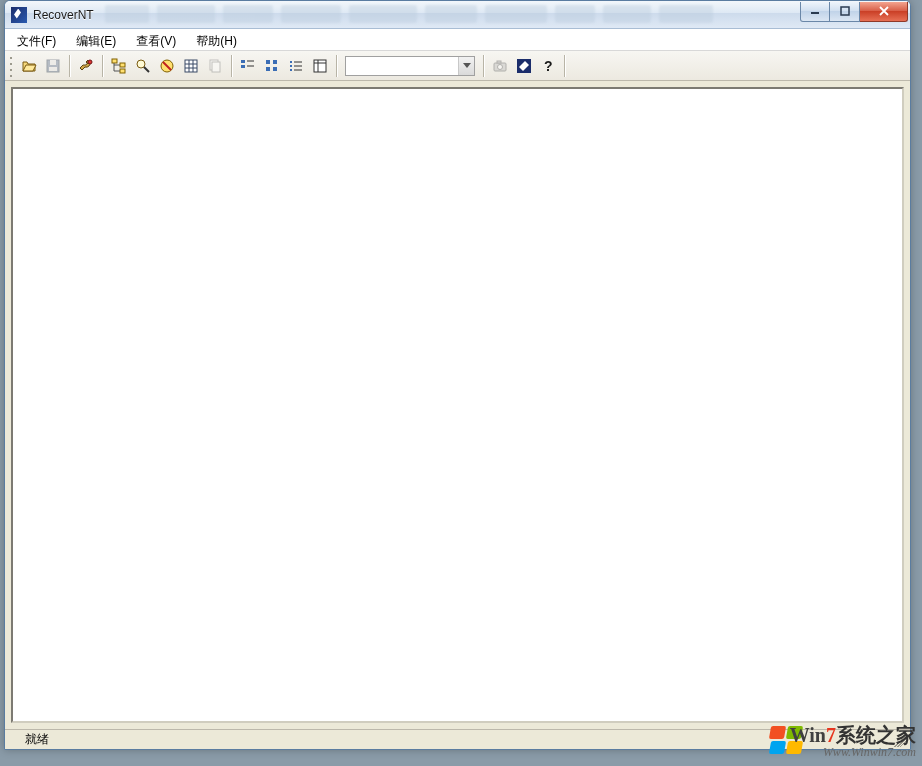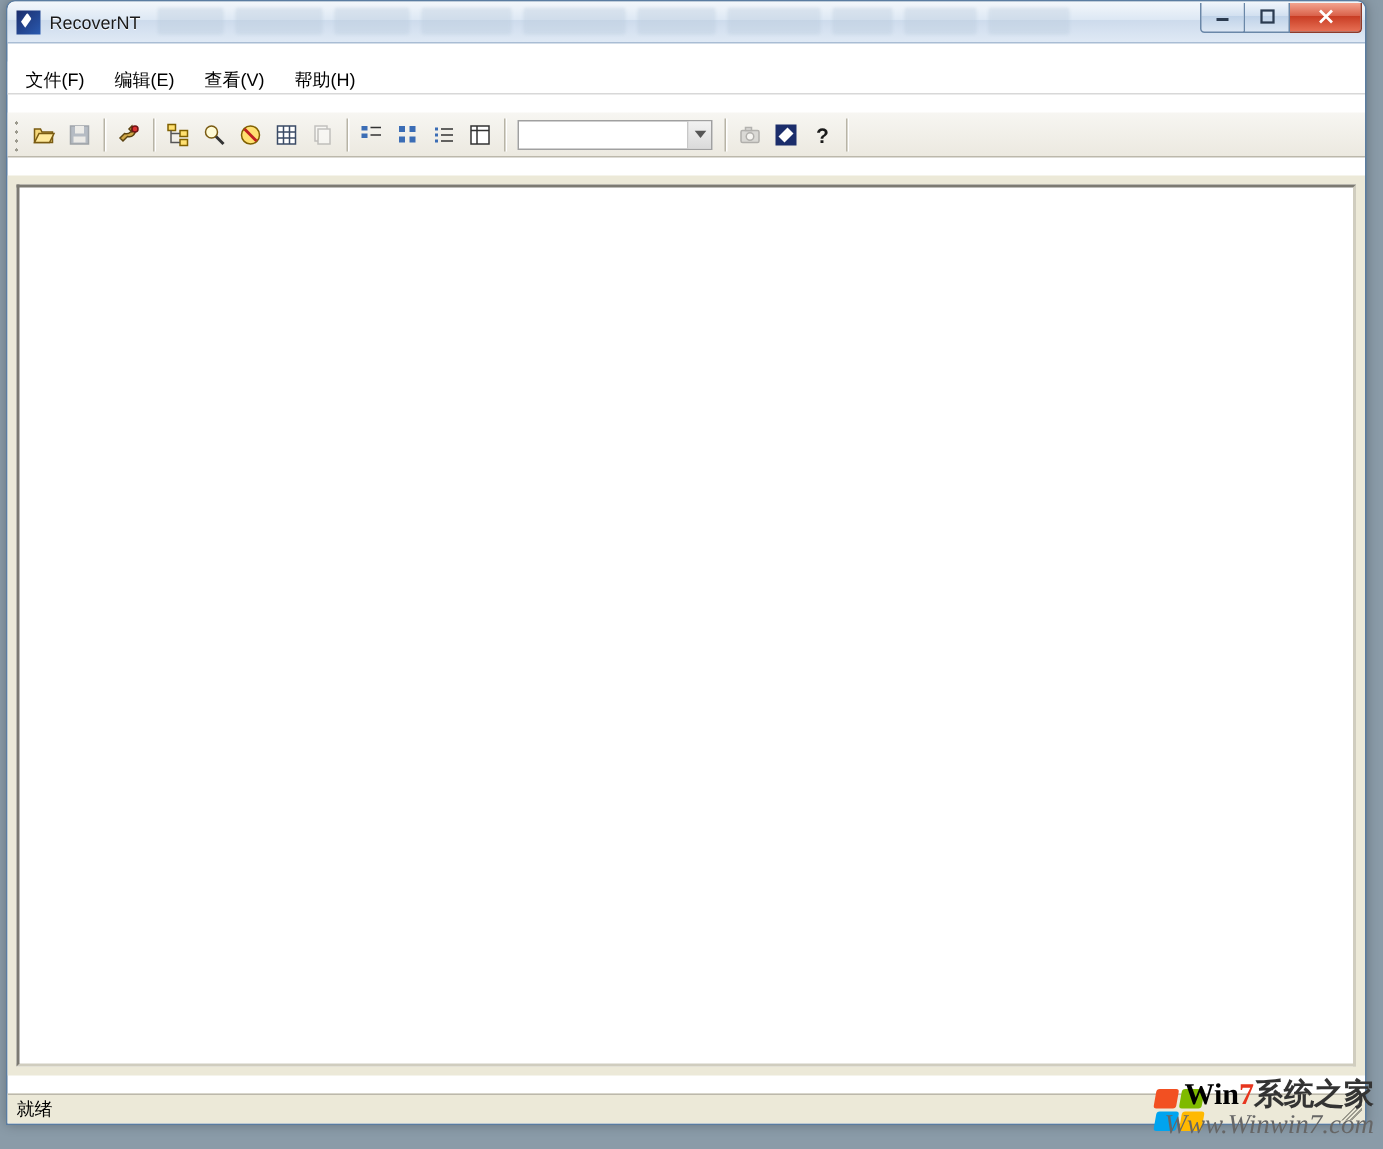--- a/index.html
+++ b/index.html
@@ -16,21 +16,20 @@
     position: absolute;
     left: 4px; top: 0;
     width: 907px; height: 750px;
     background: #fff;
     border: 1px solid #5a7ca0;
     border-radius: 6px 6px 0 0;
     box-shadow: 0 0 8px rgba(0,0,0,.25);
     display: flex;
     flex-direction: column;
     overflow: hidden;
-    gap: 12px;
   }
   
   .titlebar {
     height: 28px;
     background: linear-gradient(#f3f7fb,#dde8f4 45%,#cddbec 46%,#dfe9f5);
     border-bottom: 1px solid #a9bdd4;
     display: flex;
     align-items: center;
     padding: 0 0 0 6px;
     position: relative;
@@ -147,42 +146,42 @@
     width:100%; height:100%;
     background:#fff;
     border:2px inset #d0cdbf;
   }
   
   .statusbar {
     height:20px;
     background:#ece9d8;
     border-top:1px solid #bcb8ab;
     display:flex; align-items:center;
-    padding-left:6px;
+    padding-left:20px;
     position:relative;
   }
   .status-text{ font-size:12px; }
   .resize-grip{
     position:absolute; right:2px; bottom:2px;
     width:14px; height:14px;
     background:
       linear-gradient(135deg,transparent 0 50%, #9c9a8e 50% 55%, transparent 55% 60%, #9c9a8e 60% 65%, transparent 65% 70%, #9c9a8e 70% 75%, transparent 75%);
   }
   
   .watermark{
     position:absolute; right:6px; bottom:6px;
     text-align:right;
     pointer-events:none;
     font-family: "Comic Sans MS", "Segoe Script", cursive;
   }
   .wm-top{ font-size:20px; font-weight:bold; }
-  .wm-top .win{ color:#000000;margin-left:12px; }
+  .wm-top .win{ color:#404040;margin-left:12px; }
   .wm-top .seven{ color:#e7351e; }
   .wm-top .rest{ color:#333; }
-  .wm-sub{ font-size:18px; color:#666; font-style:italic; margin-top:-4px;}
+  .wm-sub{ font-size:12px; color:#666; font-style:italic; margin-top:-4px;}
   .wm-logo{
     position:absolute; right:118px; bottom:10px;
     width:34px; height:30px;
   }
   .wm-logo div{ position:absolute; width:15px; height:13px; border-radius:2px; transform:skewX(-10deg);}
   .wm-logo .r{ background:#f25022; left:0; top:0;}
   .wm-logo .g{ background:#7fba00; left:17px; top:0;}
   .wm-logo .b{ background:#00a4ef; left:0; top:15px;}
   .wm-logo .y{ background:#ffb900; left:17px; top:15px;}
 </style>

